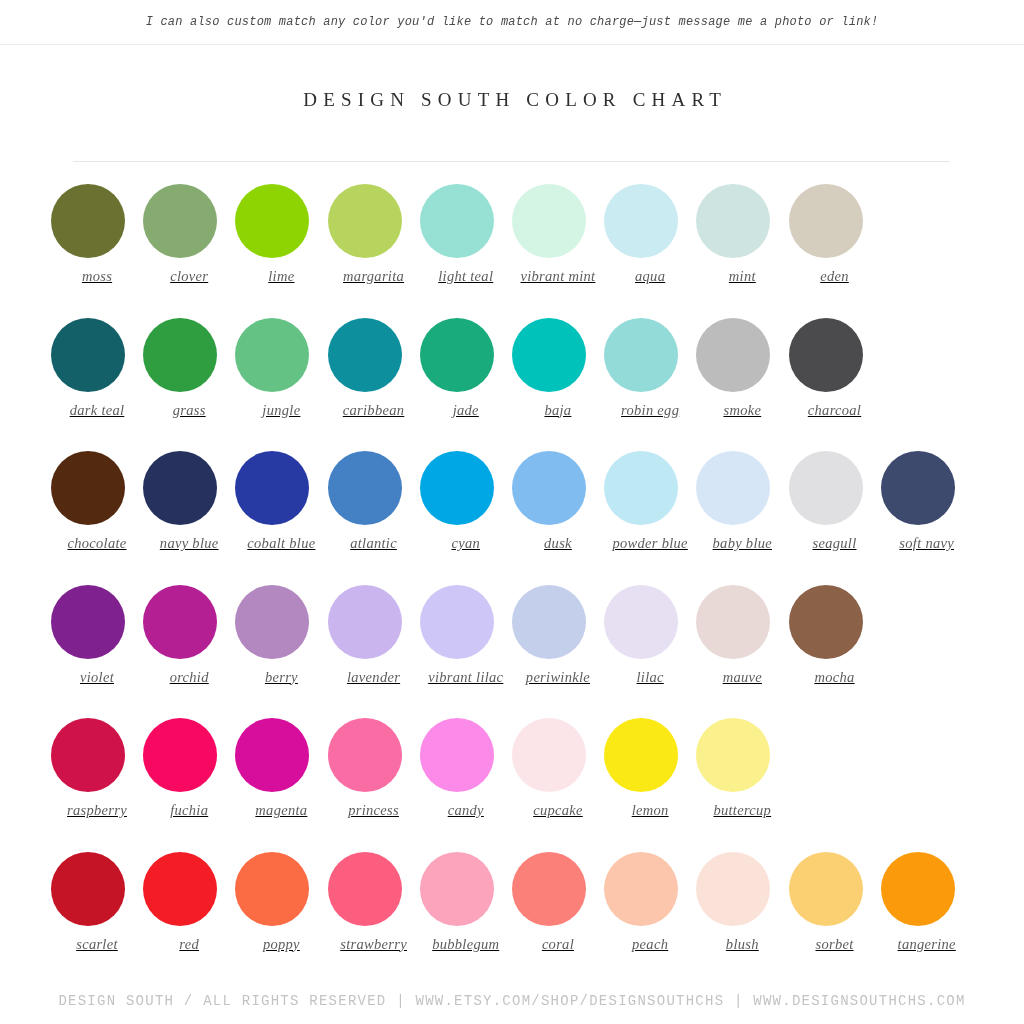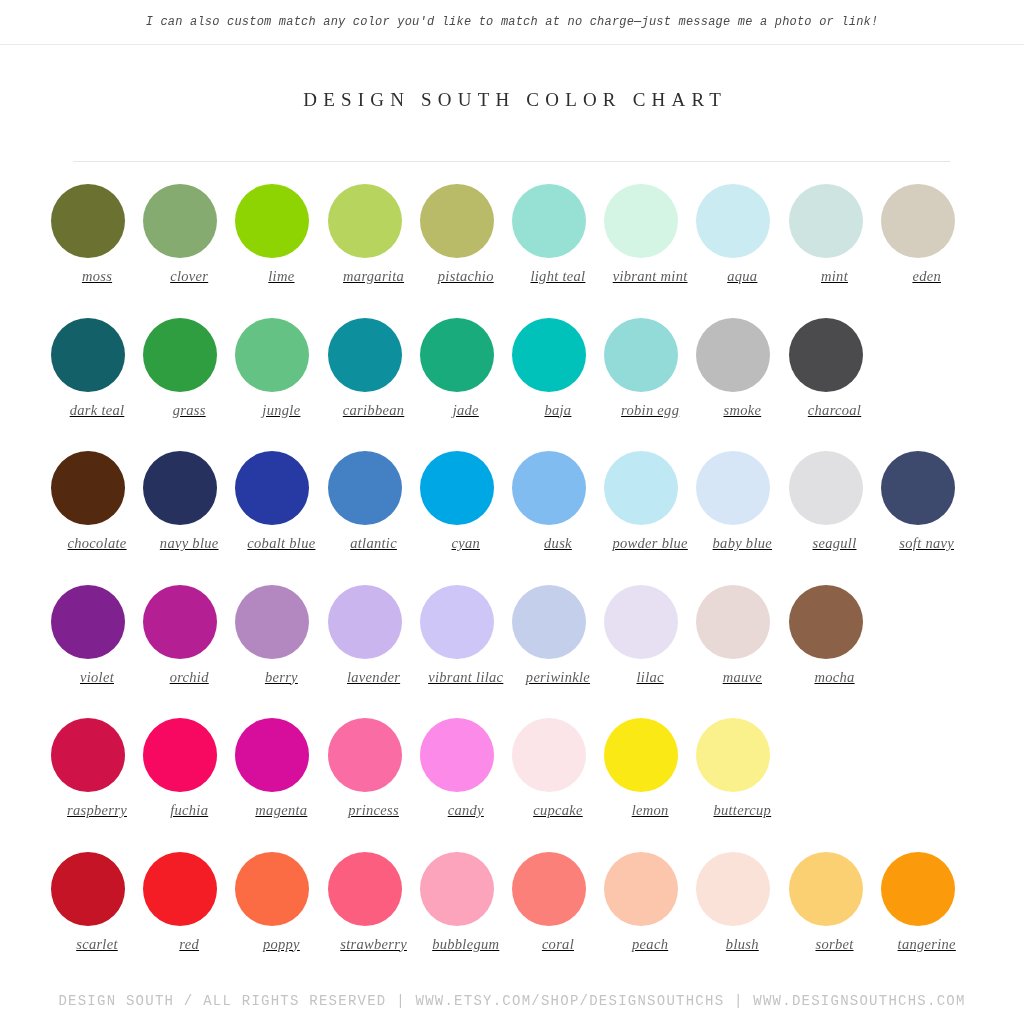--- a/index.html
+++ b/index.html
@@ -145,24 +145,20 @@
       </div>
       <div class="cell">
         <div class="swatch" title="#8ed402" style="background: rgb(142, 212, 2);"></div>
         <div class="label">lime</div>
       </div>
       <div class="cell">
         <div class="swatch" title="#b6d45e" style="background: rgb(182, 212, 94);"></div>
         <div class="label">margarita</div>
       </div>
       <div class="cell">
-        <div class="swatch" title="#b9bb68" style="background: rgb(185, 187, 104);"></div>
-        <div class="label">pistachio</div>
-      </div>
-      <div class="cell">
         <div class="swatch" title="#96e1d4" style="background: rgb(150, 225, 212);"></div>
         <div class="label">light teal</div>
       </div>
       <div class="cell">
         <div class="swatch" title="#d4f5e3" style="background: rgb(212, 245, 227);"></div>
         <div class="label">vibrant mint</div>
       </div>
       <div class="cell">
         <div class="swatch" title="#c9ebf1" style="background: rgb(201, 235, 241);"></div>
         <div class="label">aqua</div>

